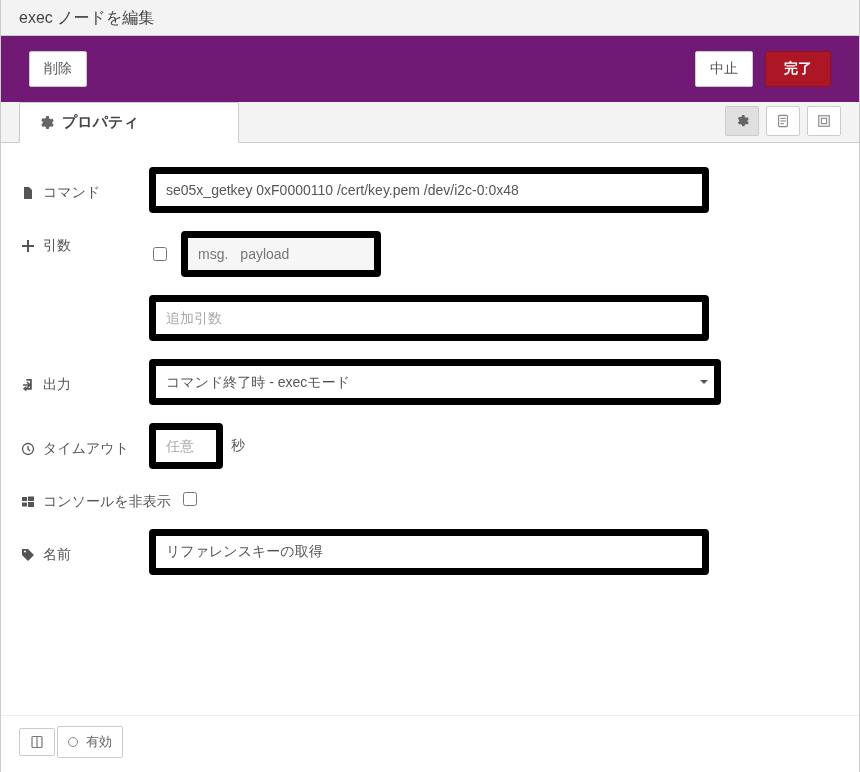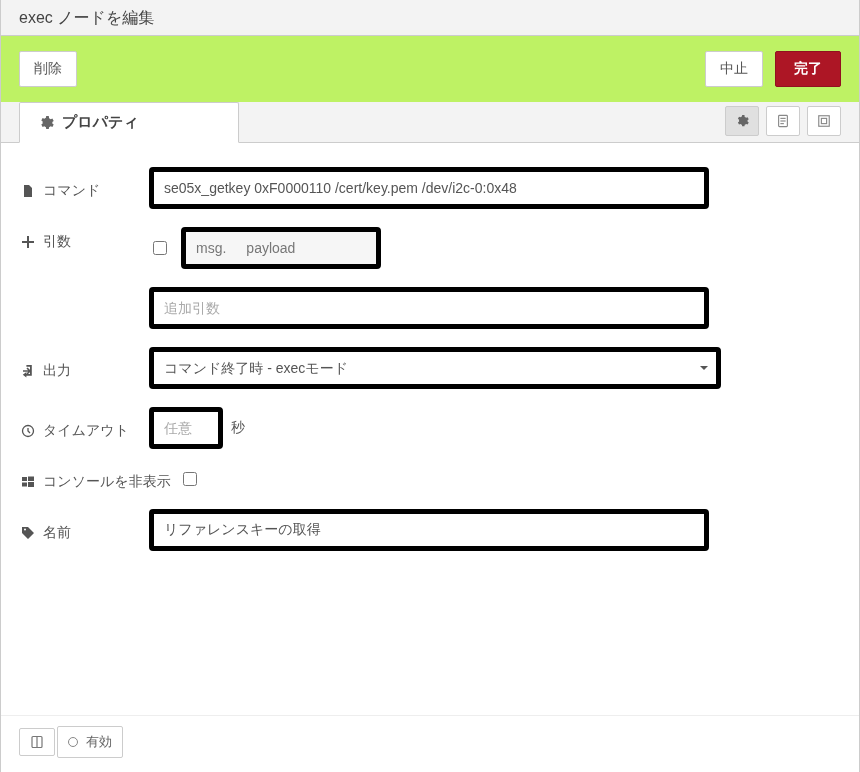--- a/index.html
+++ b/index.html
@@ -23,22 +23,22 @@
   .panel-header {
     padding: 8px 18px 6px;
     font-size: 16px;
     font-weight: normal;
     color: #444;
     border-bottom: 1px solid #ccc;
     background: #f3f3f3;
   }
   .button-row {
     display: flex;
-    padding: 15px 18px;
-    background: #bef264;
+    padding: 15px 28px;
+    background: #701a75;
   }
   .btn {
     display: inline-flex;
     align-items: center;
     justify-content: center;
     padding: 8px 14px;
     border: 1px solid #ccc;
     background: #fff;
     color: #555;
     font-size: 14px;
@@ -122,21 +122,21 @@
     padding-top: 6px;
   }
   .label .icon {
     width: 18px;
     margin-right: 6px;
     display: inline-flex;
     justify-content: center;
   }
 
   input[type="text"], select, .text-input, .select {
-    border: 5px solid #000000;
+    border: 7px solid #000000;
     border-radius: 4px;
     padding: 8px 10px;
     font-size: 14px;
     color: #555;
     background: #fff;
   }
   .text-input {
     width: 560px;
   }
   .text-input.readonly-pill {
@@ -280,21 +280,21 @@
         <span class="icon">
           <svg class="ic" viewBox="0 0 14 14" fill="#555">
               <rect x="6" y="1" width="2" height="12"></rect>
               <rect x="1" y="6" width="12" height="2"></rect>
             </svg>
         </span>
         <span>引数</span>
       </div>
       <div style="display:flex;align-items:center;">
         <input type="checkbox" class="checkbox" style="">
-        <div class="text-input readonly-pill" style="display:flex;gap:20px;">
+        <div class="text-input readonly-pill" style="display:flex;gap:12px;">
           <span>msg.</span>
           <span>payload</span>
         </div>
       </div>
     </div>
     <div class="form-row" style="margin-top:18px;">
       <div class="label"></div>
       <input type="text" class="text-input" placeholder="追加引数" style="">
     </div>
 

